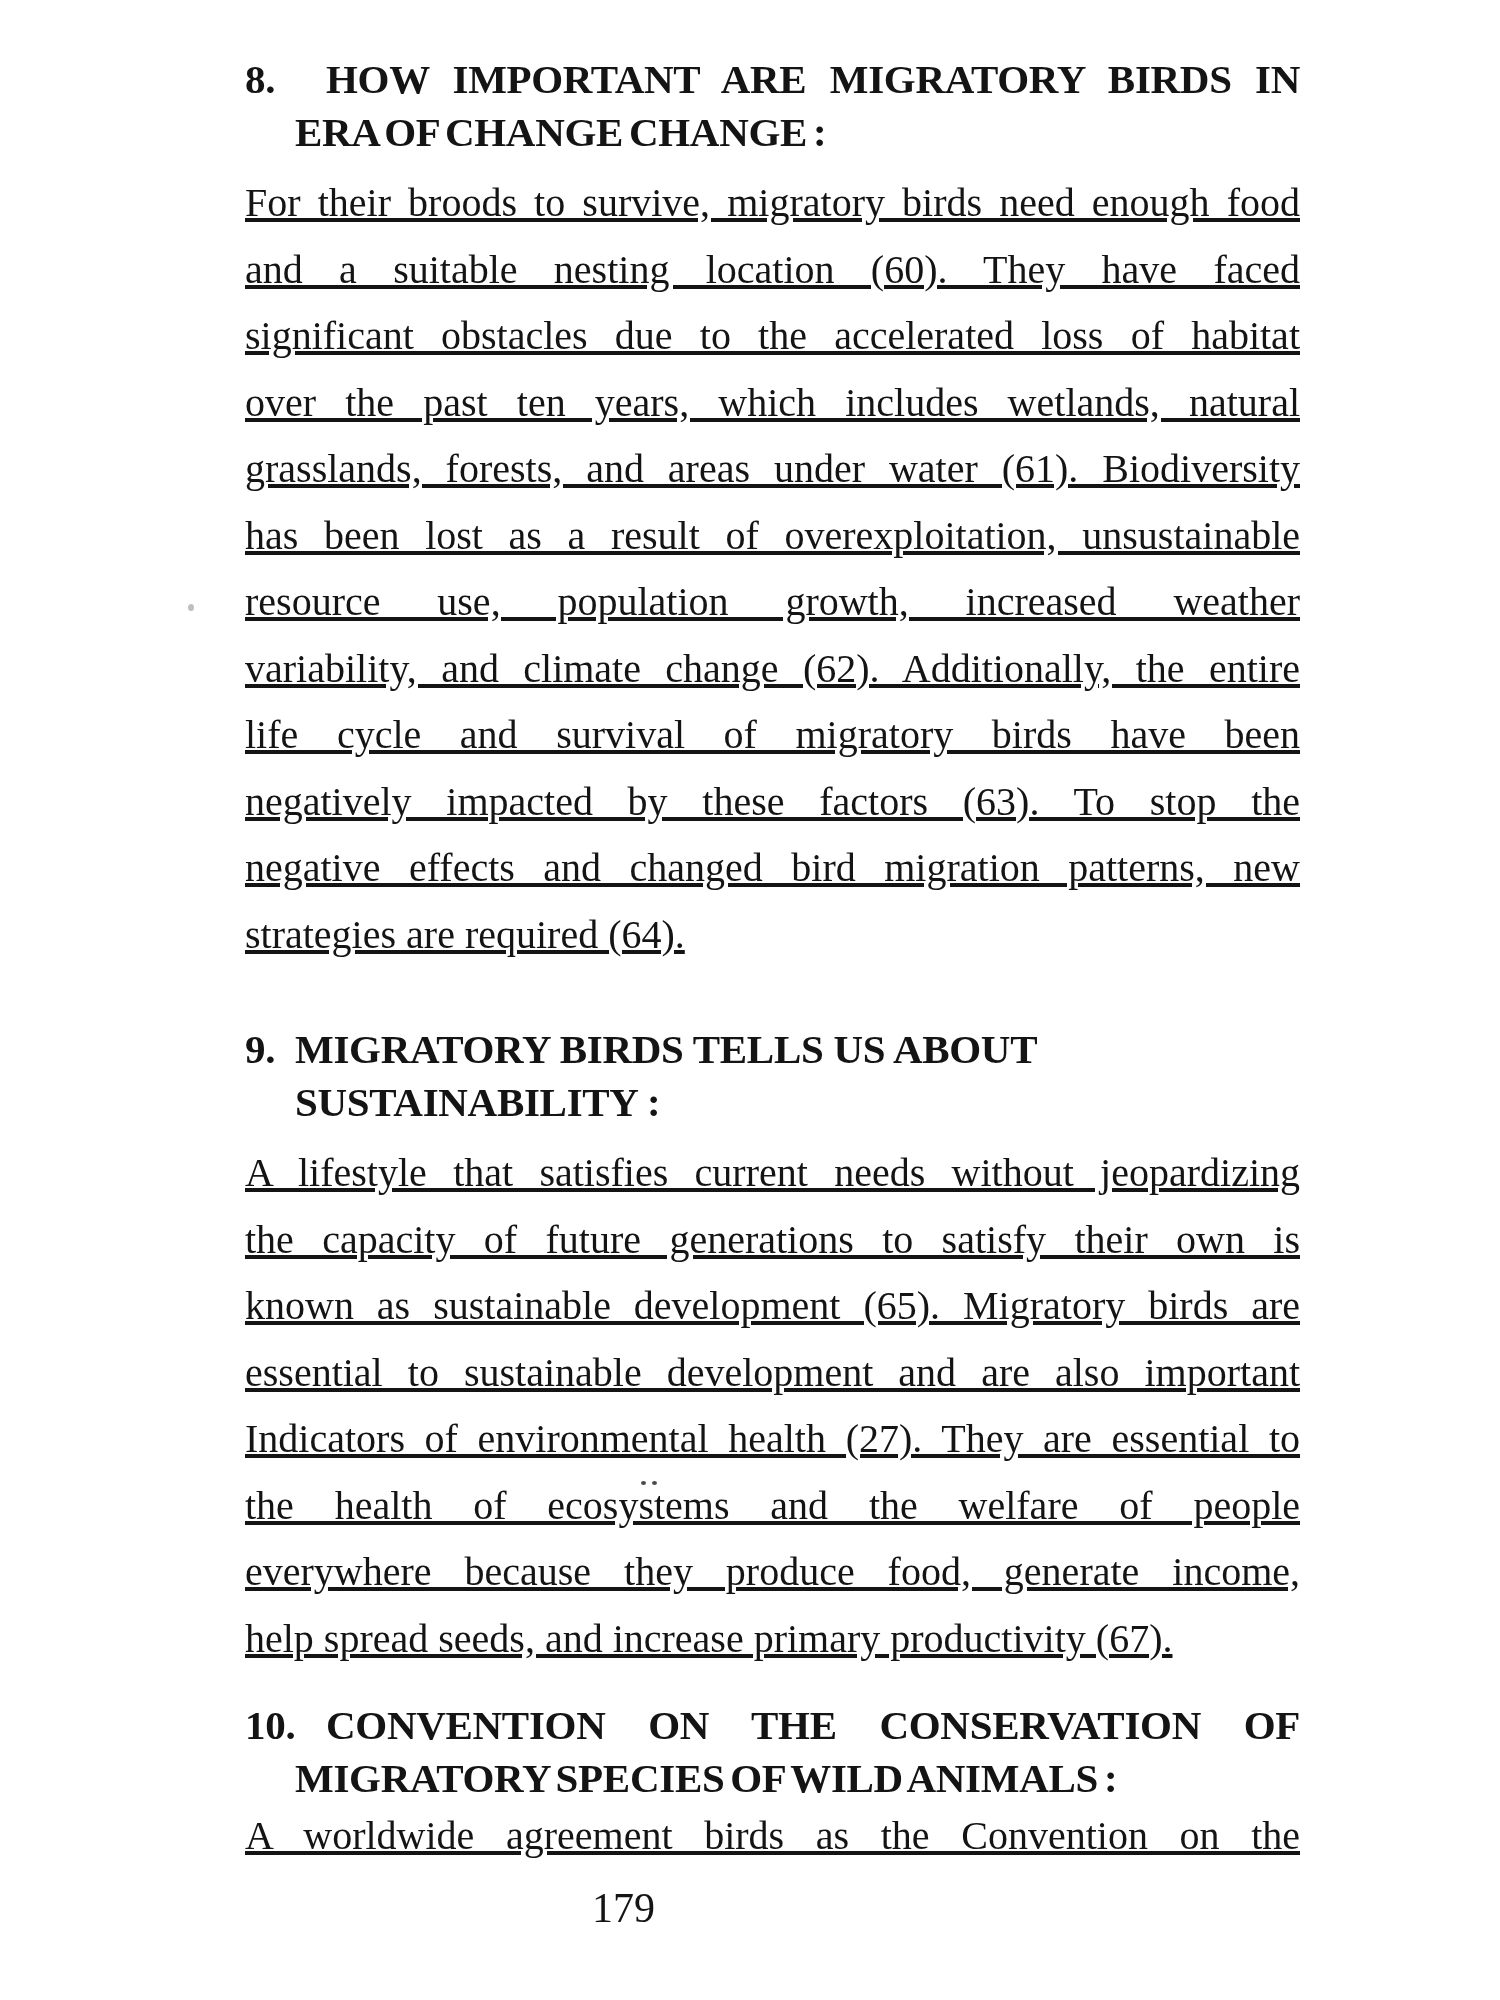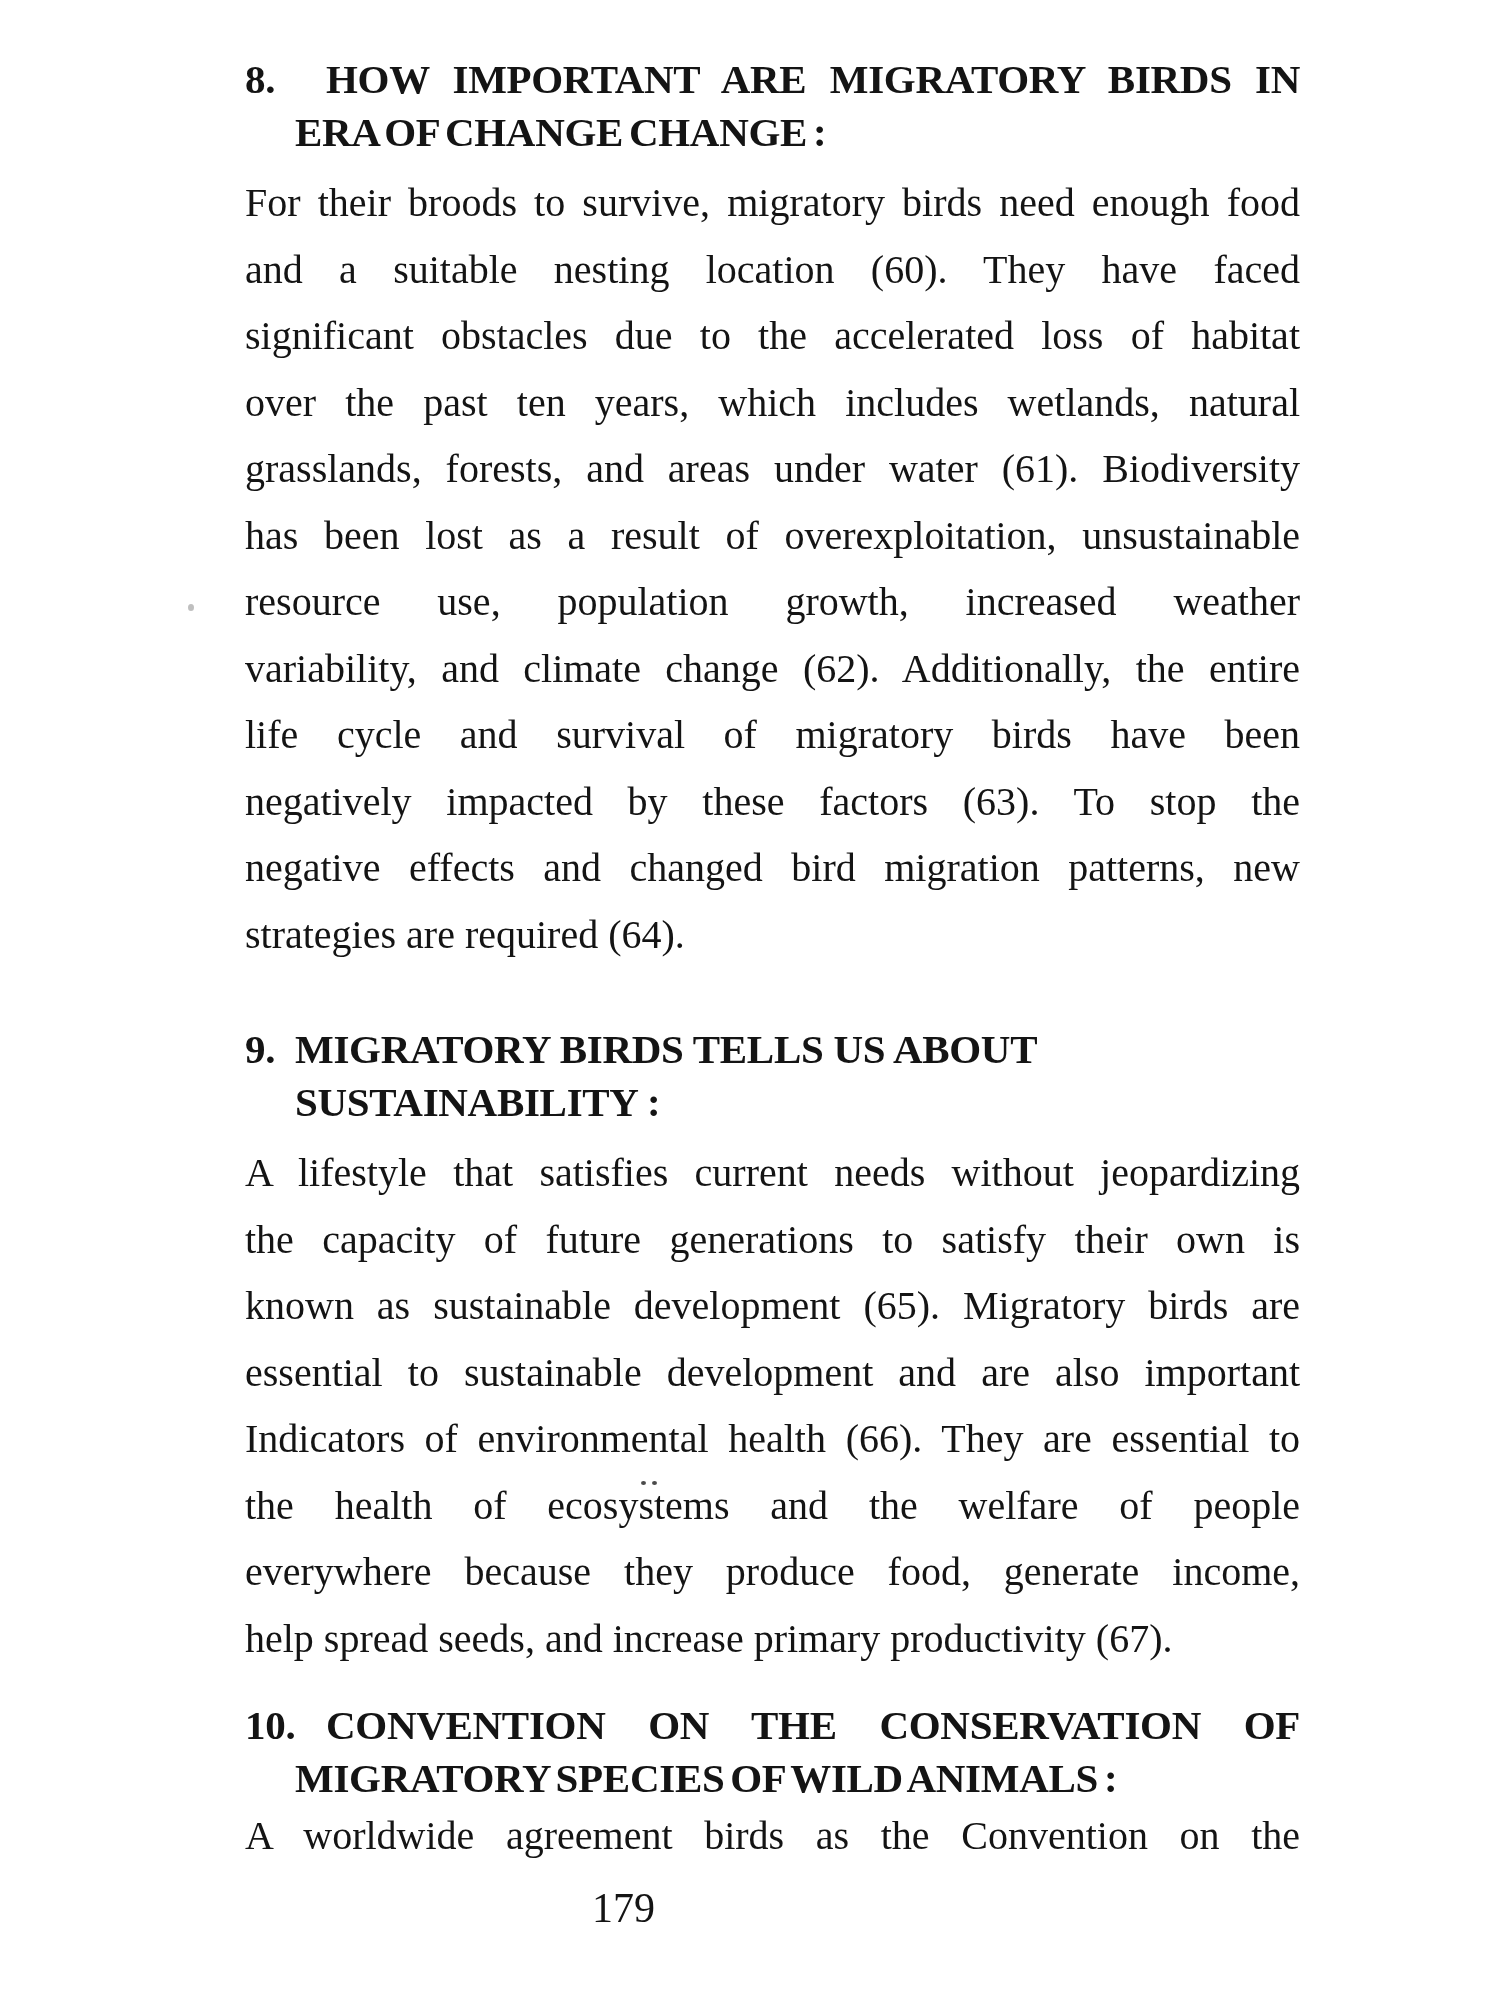--- a/index.html
+++ b/index.html
@@ -49,20 +49,21 @@
   
   .para {
     position: absolute;
     left: 245px;
     width: 1055px;
     font-size: 40px;
     line-height: 66.5px;
   }
   .bl {
     height: 66.5px;
+    text-decoration: underline;
   }
   .bl.jl {
     text-align: justify;
     text-align-last: justify;
     text-justify: inter-word;
   }
   .bl.ll {
     text-align: left;
     white-space: nowrap;
   }
@@ -132,21 +133,21 @@
       <div class="hline">MIGRATORY BIRDS TELLS US ABOUT</div>
       <div class="hline">SUSTAINABILITY :</div>
     </div>
   </div>
 
   <div class="para" style="top:1140px">
     <div class="bl jl">A lifestyle that satisfies current needs without jeopardizing</div>
     <div class="bl jl">the capacity of future generations to satisfy their own is</div>
     <div class="bl jl">known as sustainable development (65). Migratory birds are</div>
     <div class="bl jl">essential to sustainable development and are also important</div>
-    <div class="bl jl">Indicators of environmental health (66). They are essential to</div>
+    <div class="bl jl">Indicators of environmental health (27). They are essential to</div>
     <div class="bl jl">the health of ecosystems and the welfare of people</div>
     <div class="bl jl">everywhere because they produce food, generate income,</div>
     <div class="bl ll">help spread seeds, and increase primary productivity (67).</div>
   </div>
 
   <div class="heading" style="top:1699px">
     <span class="hnum">10.</span>
     <div class="htext">
       <div class="hline hjust">CONVENTION ON THE CONSERVATION OF</div>
       <div class="hline tight">MIGRATORY SPECIES OF WILD ANIMALS :</div>

